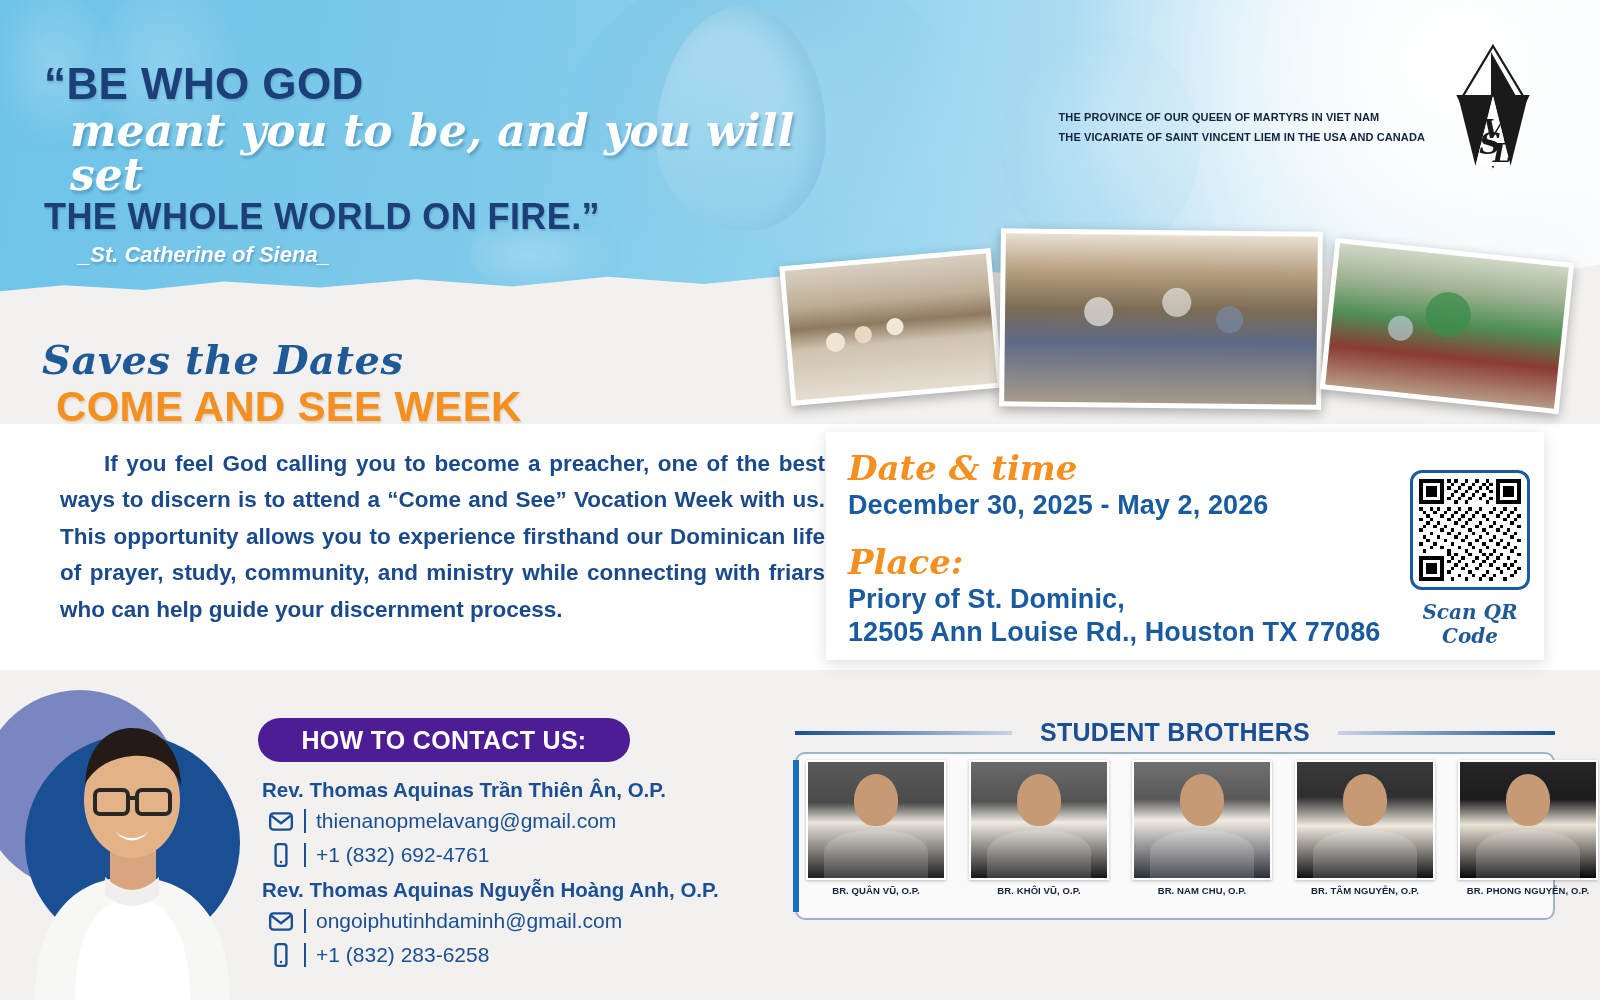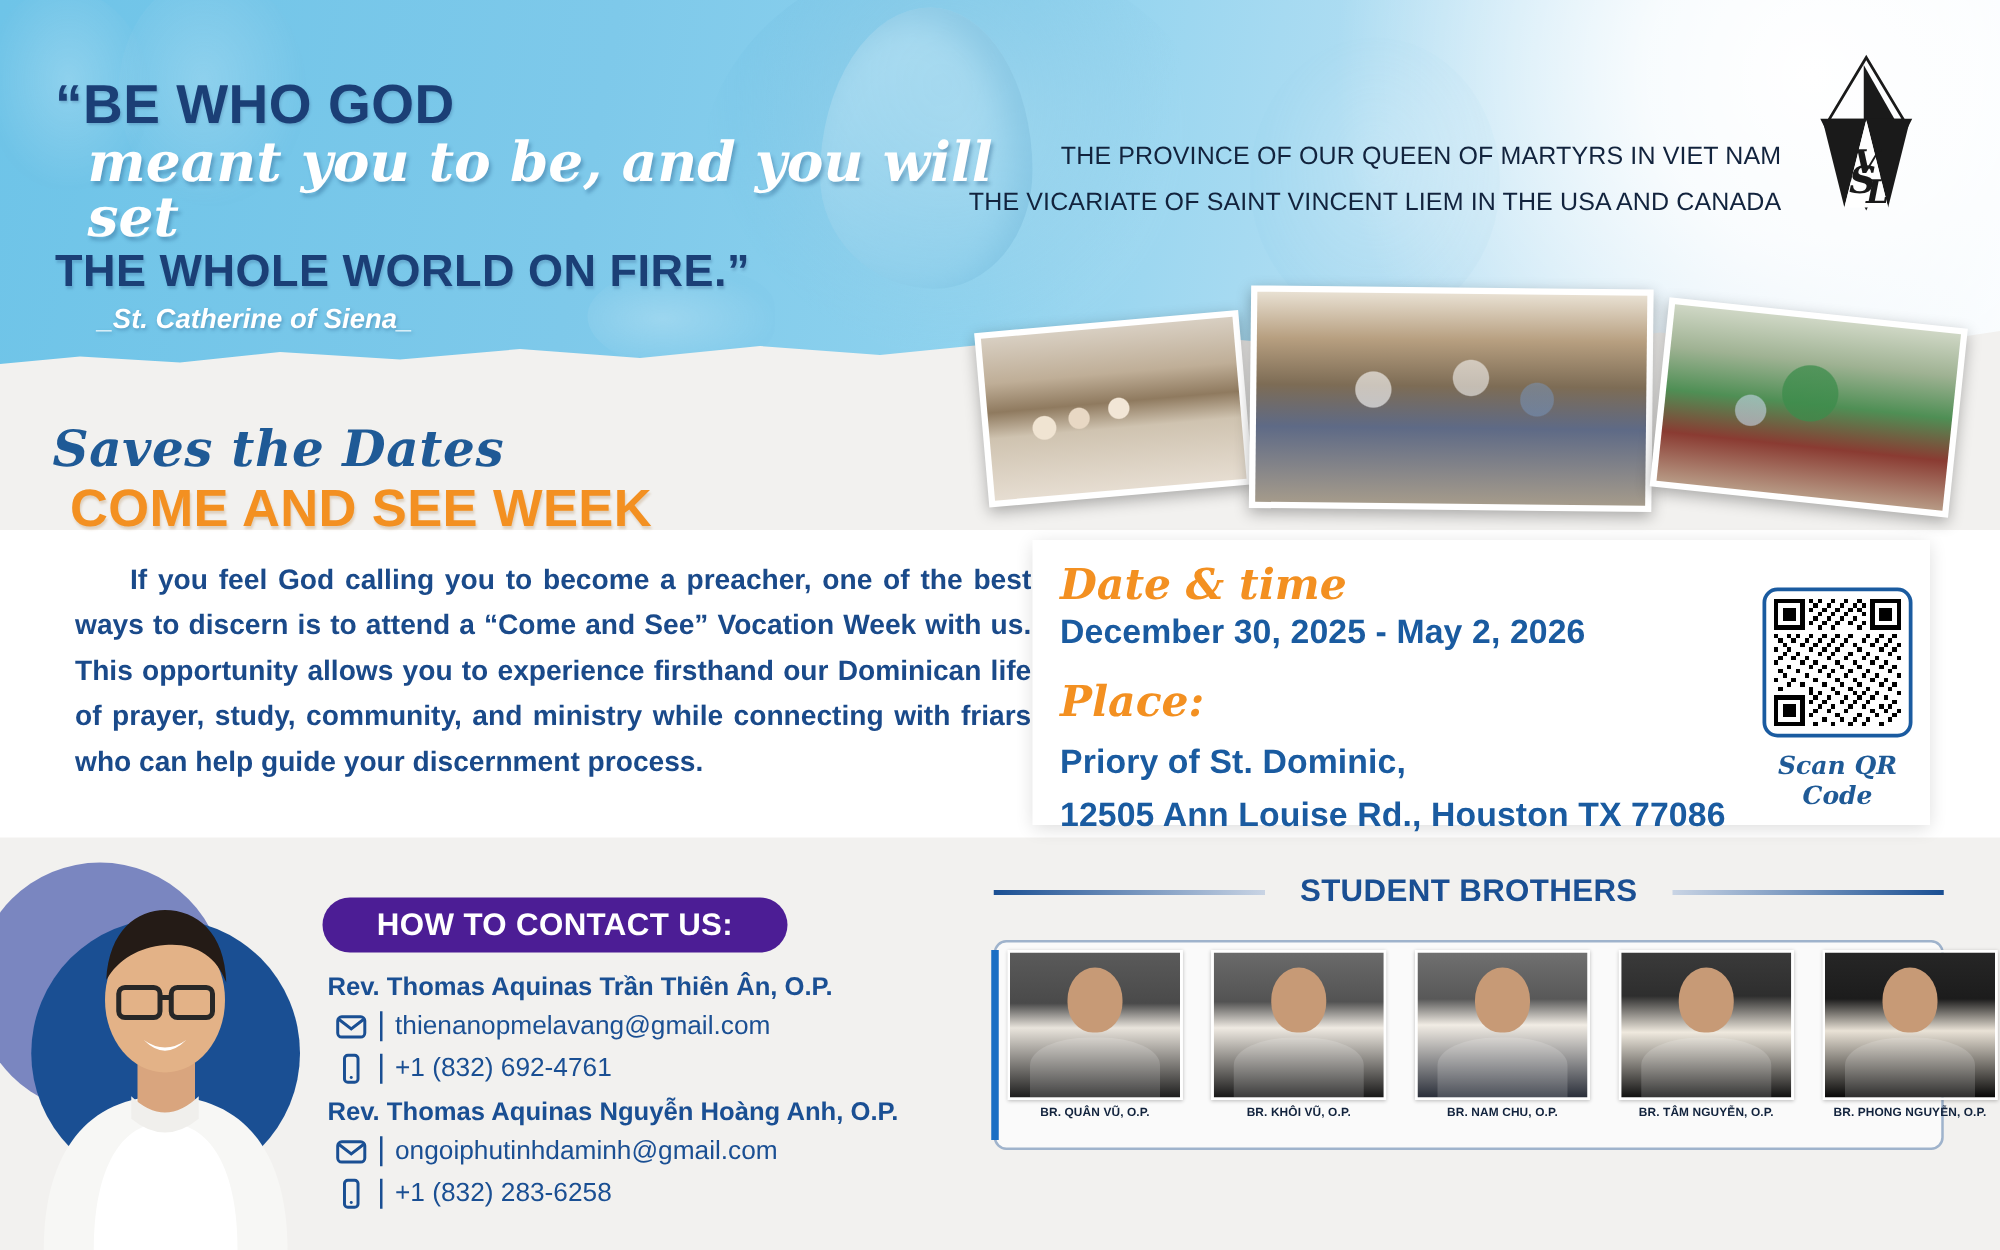--- a/index.html
+++ b/index.html
@@ -60,22 +60,22 @@
     font-size:36px; font-weight:800; color:#1b3f76; letter-spacing:.4px;
     line-height:1.02; text-shadow:1px 2px 2px rgba(30,70,120,.22);
   }
   .q-author {
     font-size:22px; font-weight:700; font-style:italic; color:#ffffff;
     margin:6px 0 0 34px; text-shadow:1px 2px 3px rgba(40,95,140,.42);
   }
 
   .province {
     position:absolute; right:175px; top:107px; z-index:6;
-    text-align:right; color:#12233d;
-    font-size:20px; font-weight:400; letter-spacing:.1px; line-height:1.85;
+    color:#12233d;
+    font-size:11px; font-weight:700; letter-spacing:.1px; line-height:1.85;
   }
 
   .logo { position:absolute; left:1428px; top:38px; width:130px; height:150px; z-index:7; }
 
   
   .torn {
     position:absolute; left:0; top:236px; width:1600px; height:120px; z-index:8;
     background:#f2f1ef;
     clip-path:polygon(0% 46%, 4% 41%, 9% 45%, 14% 38%, 20% 43%, 26% 36%, 32% 42%,
       38% 34%, 44% 40%, 50% 32%, 56% 39%, 62% 30%, 68% 37%, 73% 28%, 78% 35%,
@@ -143,21 +143,21 @@
     background:#fff; box-shadow:0 3px 14px rgba(0,0,0,.14);padding-left:12px;
   }
   .script-label {
     font-family:"DejaVu Serif", serif; font-style:italic; font-weight:700;
     font-size:34px; color:#f39021;
   }
   .panel-line { font-size:27px; font-weight:800; color:#1a5ba0; letter-spacing:.1px; }
   .dt-block { position:absolute; left:22px; top:16px; }
   .dt-block .panel-line { margin-top:2px; }
   .pl-block { position:absolute; left:22px; top:110px; }
-  .pl-block .panel-line { margin-top:12px; }
+  .pl-block .panel-line { margin-top:2px; }
 
   .qr-box {
     position:absolute; left:1410px; top:470px; width:120px; height:120px; z-index:12;
     border:3px solid #1a5ba0; border-radius:12px; background:#fff; padding:6px;
   }
   .qr-grid { width:100%; height:100%; }
   .qr-cap {
     position:absolute; left:1405px; top:600px; width:130px; text-align:center; z-index:12;
     font-family:"DejaVu Serif", serif; font-style:italic; font-weight:700;
     font-size:20px; color:#1f5a96;
@@ -181,21 +181,21 @@
   .contact-list { position:absolute; left:262px; top:778px; width:540px; z-index:11; }
   .c-name { font-size:20.5px; font-weight:800; color:#1a4f93; margin-bottom:6px; }
   .c-row { display:flex; align-items:center; gap:10px; margin:4px 0 8px 6px; }
   .c-ico { width:26px; height:26px; flex:none; color:#1a4f93; }
   .c-sep { width:2px; height:24px; background:#1a4f93; }
   .c-val { font-size:21px; color:#1a4f93; font-weight:500; }
   .c-group2 { margin-top:10px; }
 
   
   .sb-head {
-    position:absolute; left:795px; top:699px; width:760px; z-index:11;
+    position:absolute; left:795px; top:718px; width:760px; z-index:11;
     display:flex; align-items:center; gap:28px;
   }
   .sb-rule { flex:1; height:4px; background:linear-gradient(90deg,#1a4f93,#c9d4e4); }
   .sb-rule.r2 { background:linear-gradient(270deg,#1a4f93,#c9d4e4); }
   .sb-title { font-size:25px; font-weight:800; color:#1a4f93; letter-spacing:.3px; white-space:nowrap; }
 
   .sb-box {
     position:absolute; left:795px; top:752px; width:760px; height:168px; z-index:10;
     border:2px solid #9fb3cc; border-radius:10px; background:#fafafa;
   }

